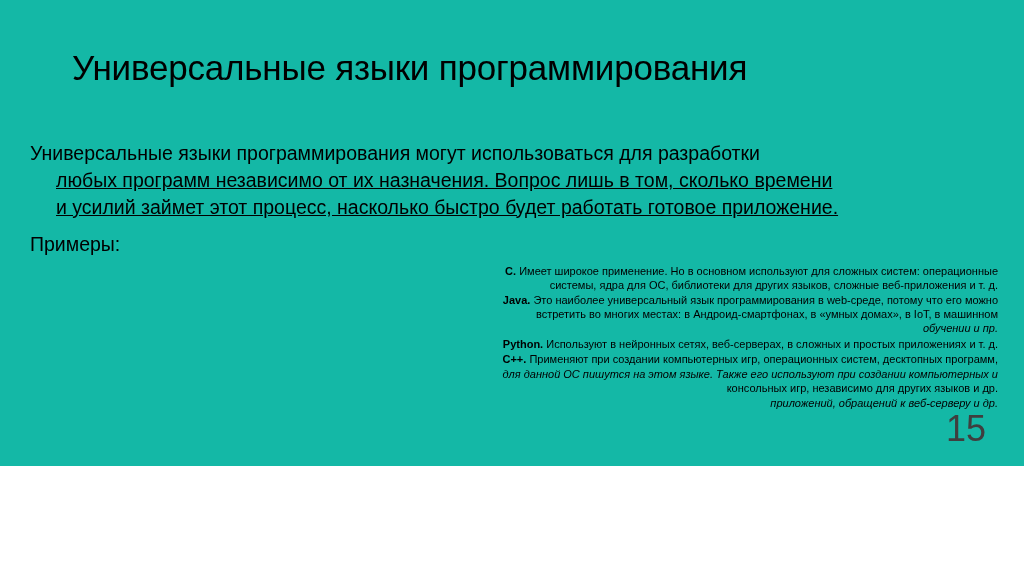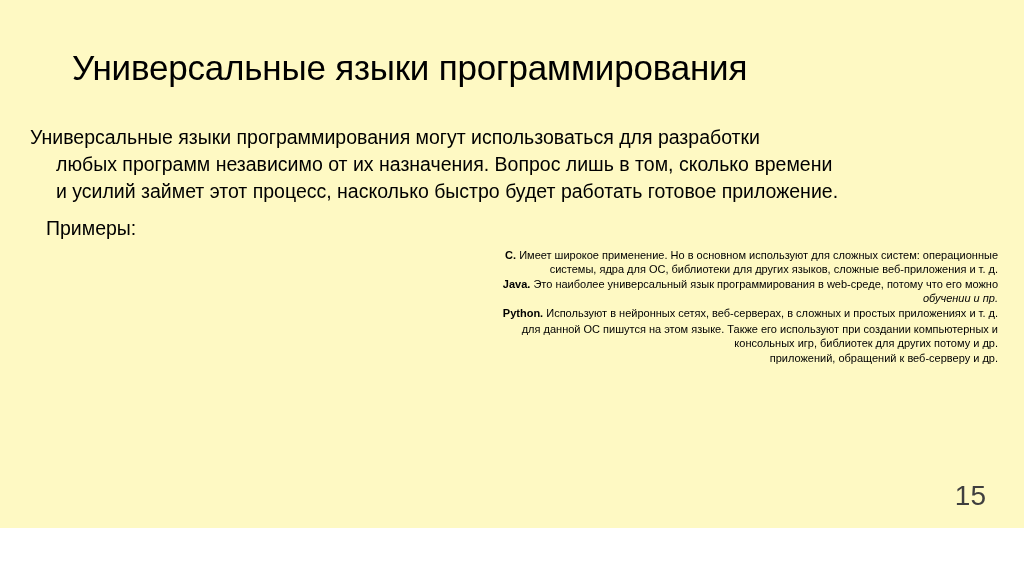--- a/index.html
+++ b/index.html
@@ -3,22 +3,22 @@
 <meta charset="utf-8">
 <style>
   html, body {
     margin: 0;
     padding: 0;
     background: #ffffff;
   }
   .slide {
     position: relative;
     width: 1024px;
-    height: 528px;
-    background: #fef9c3;
+    height: 466px;
+    background: #14b8a6;
     font-family: "Liberation Sans", sans-serif;
     color: #000000;
     overflow: hidden;
     box-sizing: border-box;
   }
   .title {
     position: absolute;
     left: 72px;
     top: 48px;
     width: 900px;
@@ -31,32 +31,33 @@
   .body {
     position: absolute;
     left: 30px;
     top: 124px;
     width: 968px;
   }
   .lead {
     font-size: 19.5px;
     line-height: 1.38;
     color: #000000;
-    margin: 0 0 4px 0;
+    margin: 16px 0 4px 0;
     text-indent: 0;
     padding-left: 0;
   }
   .lead .cont {
     display: block;
     padding-left: 26px;
+    text-decoration: underline;
   }
   .examples {
     font-size: 19.5px;
     line-height: 1.38;
-    margin: 10px 0 6px 16px;
+    margin: 10px 0 6px 0;
   }
   .items {
     margin: 0;
     padding: 0;
   }
   .item {
     font-size: 11px;
     line-height: 1.29;
     margin: 0 0 1px 0;
     text-align: right;
@@ -72,29 +73,30 @@
     margin-left: 38px;
   }
   .item .run-ind {
     display: block;
     padding-left: 74px;
     font-style: italic;
   }
   .item .run-ind2 {
     display: block;
     padding-left: 44px;
+    font-style: italic;
   }
   .lang {
     font-weight: bold;
   }
   .pagenum {
     position: absolute;
     right: 38px;
     bottom: 16px;
-    font-size: 28px;
+    font-size: 36px;
     color: #3f3f3f;
     font-family: "Liberation Sans", sans-serif;
   }
 </style>
 </head>
 <body>
 
 <div class="slide">
 
   <div class="title">Универсальные языки программирования</div>
@@ -115,35 +117,39 @@
         <span class="first">
           <span class="lang">C.</span><span> Имеет широкое применение. Но в основном используют для сложных систем: операционные</span>
         </span>
         <span class="run">системы, ядра для ОС, библиотеки для других языков, сложные веб-приложения и т. д.</span>
       </div>
 
       <div class="item">
         <span class="first">
           <span class="lang">Java.</span><span> Это наиболее универсальный язык программирования в web-среде, потому что его можно</span>
         </span>
+        <span class="run">встретить во многих местах: в Андроид-смартфонах, в «умных домах», в IoT, в машинном</span>
         <span class="run-ind">обучении и  пр.</span>
       </div>
 
       <div class="item">
         <span class="first">
           <span class="lang">Python.</span><span> Используют в нейронных сетях, веб-серверах, в сложных и простых приложениях и т. д.</span>
         </span>
       </div>
 
       <div class="item">
+        <span class="first">
+          <span class="lang">C++.</span><span> Применяют при создании компьютерных игр, операционных систем, десктопных программ,</span>
+        </span>
       </div>
 
       <div class="item">
         <span class="run-ind2">для данной ОС пишутся на этом языке. Также его используют при создании компьютерных и</span>
-        <span class="run">консольных игр, библиотек для других потому и др.</span>
+        <span class="run">консольных игр, независимо для других языков и др.</span>
       </div>
 
       <div class="item">
         <span class="run-ind2">приложений, обращений к веб-серверу и др.</span>
       </div>
 
     </div>
   </div>
 
   <div class="pagenum">15</div>

